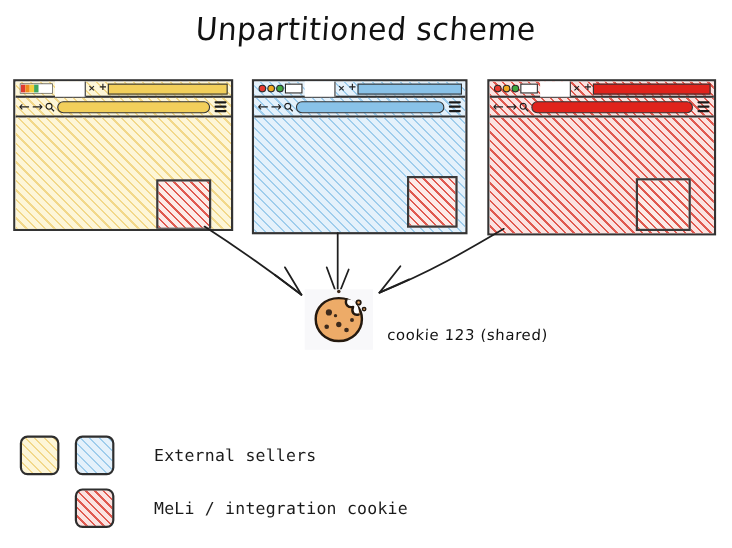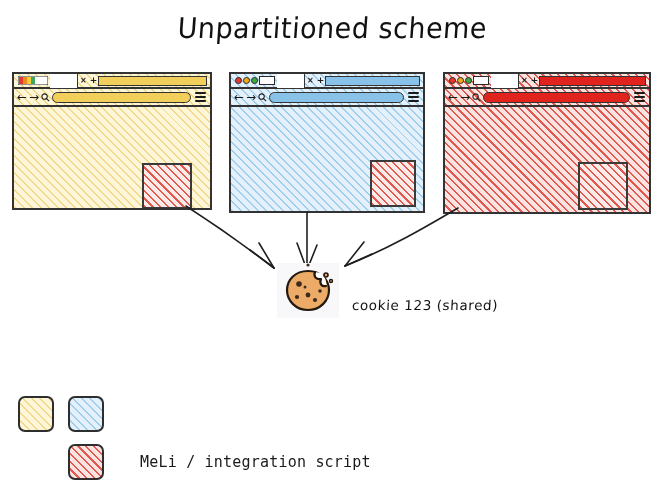--- a/index.html
+++ b/index.html
@@ -383,18 +383,19 @@
     <circle cx="49" cy="12" r="2.0" fill="#edab68" stroke="#24190f" stroke-width="1.6"></circle>
     <circle cx="54" cy="18" r="1.5" fill="#edab68" stroke="#24190f" stroke-width="1.4"></circle>
     <circle cx="31" cy="2" r="1.6" fill="#3d2a1c"></circle>
   </svg>
 </div>
 <div id="cookie-label">cookie 123 (shared)</div>
 
 <div class="legend-row" id="legend-row-sellers">
   <span class="swatch hatch-yellow"></span>
   <span class="swatch hatch-blue"></span>
+  <span class="legend-text">External sellers</span>
 </div>
 
 <div class="legend-row" id="legend-row-meli">
   <span class="swatch hatch-red"></span>
-  <span class="legend-text">MeLi / integration script</span>
+  <span class="legend-text">MeLi / integration cookie</span>
 </div>
 
 </body></html>

